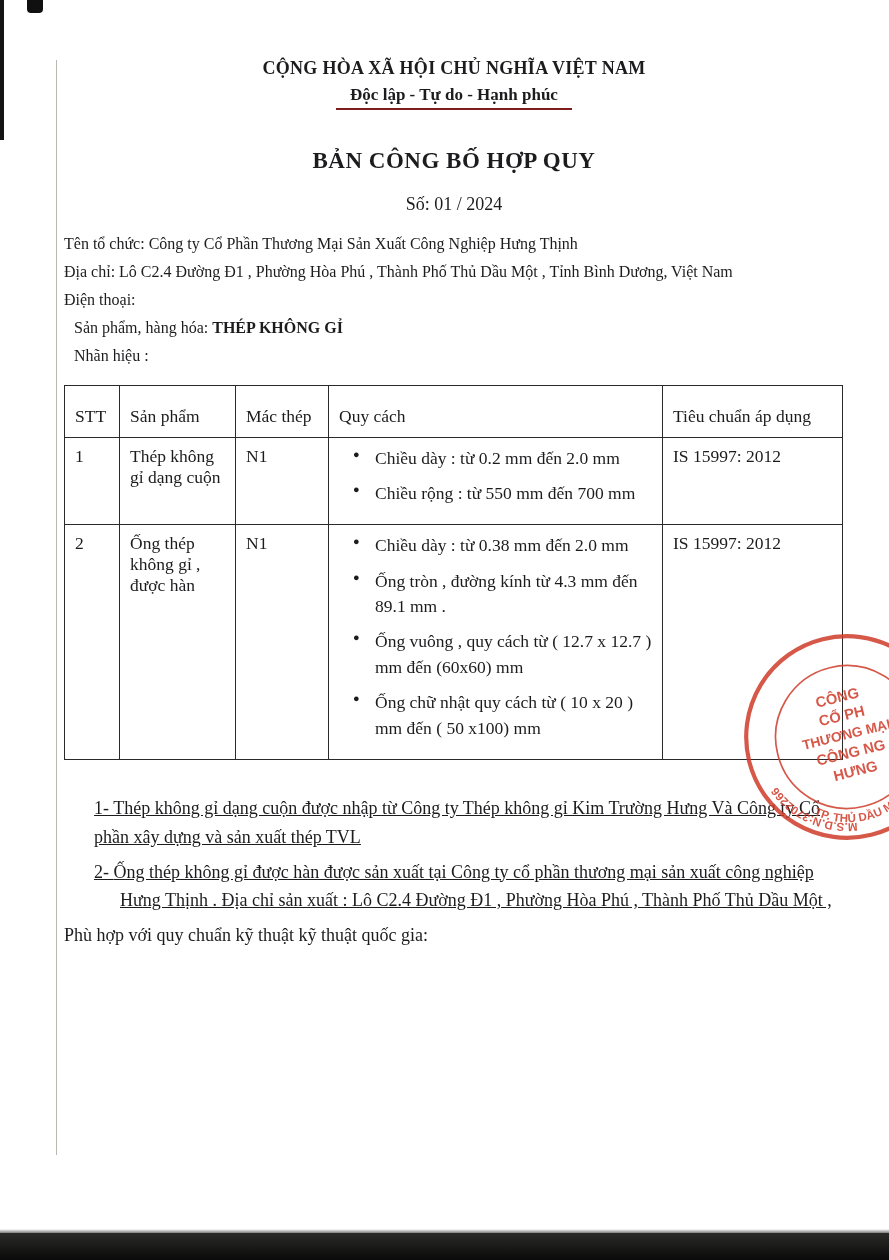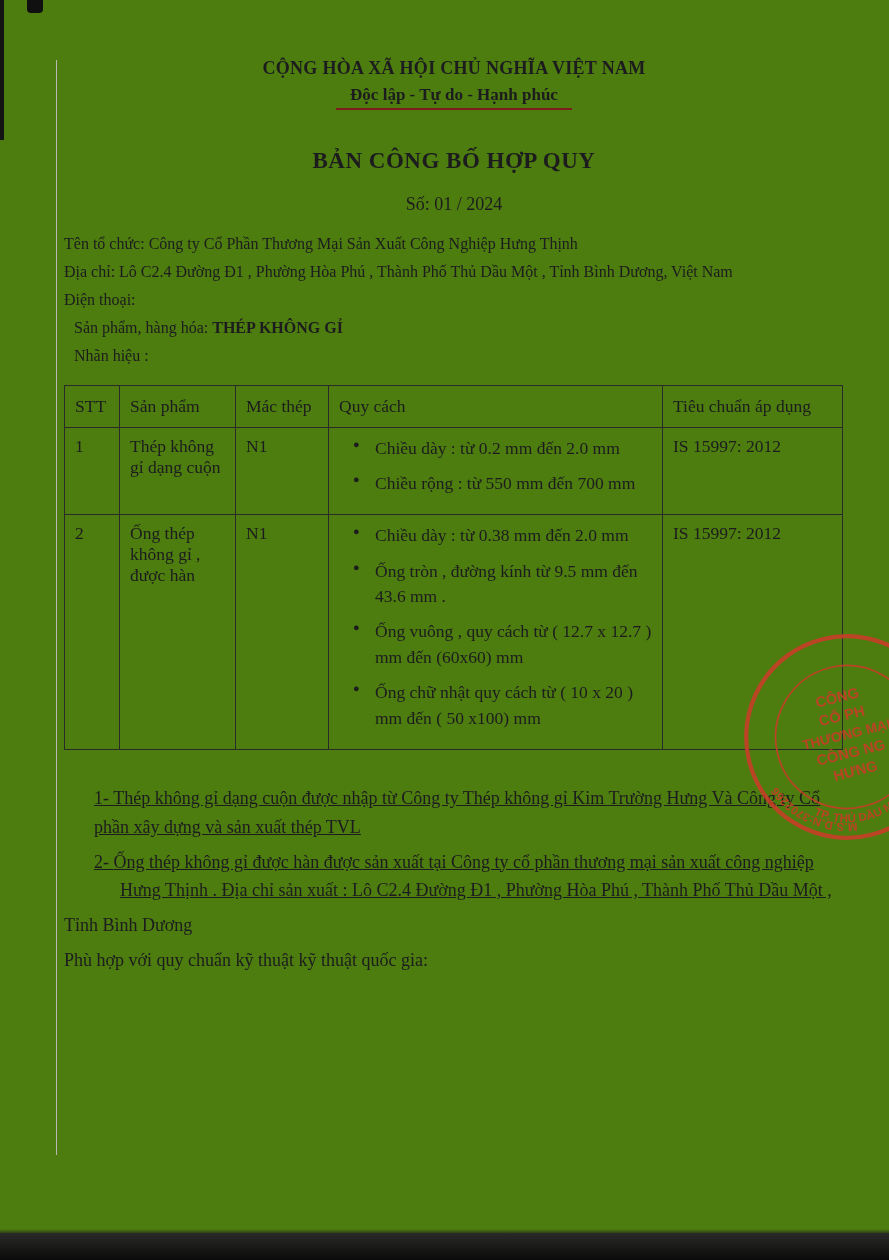--- a/index.html
+++ b/index.html
@@ -1,21 +1,21 @@
 <!DOCTYPE html>
 <html><head>
 <meta charset="utf-8">
 <style>
   * { margin:0; padding:0; box-sizing:border-box; }
   html,body { background:#e8e8e6; }
   .page {
     position:relative;
     width:889px; height:1260px;
     margin:0 auto;
-    background:#4d7c0f;
+    background:#ffffff;
     overflow:hidden;
     font-family:"Liberation Serif","DejaVu Serif",serif;
     color:#1c1c1e;
   }
   
   .edge-left-strip { position:absolute; left:0; top:0; width:4px; height:140px; background:#141414; }
   .corner-mark { position:absolute; left:27px; top:0; width:16px; height:13px; background:#101010; border-radius:0 0 4px 4px; }
   .frame-line { position:absolute; left:56px; top:60px; width:1px; height:1095px; background:#b9b7b2; }
   .bottom-bar { position:absolute; left:0; bottom:0; width:889px; height:27px; background:linear-gradient(180deg,#2a2a28,#0a0a0a); }
   .bottom-bar::before { content:""; position:absolute; left:0; top:-4px; width:100%; height:4px; background:linear-gradient(180deg,rgba(20,20,20,0),rgba(20,20,20,.55)); }
@@ -41,21 +41,21 @@
     font-size:17.5px;
     table-layout:fixed;
   }
   table.spec th, table.spec td {
     border:1px solid #2a2a2a;
     padding:8px 10px;
     vertical-align:top;
     text-align:left;
     font-weight:normal;
   }
-  table.spec th { padding-top:10px; padding-bottom:10px; }
+  table.spec th { padding-top:20px; padding-bottom:10px; }
   col.c-stt{width:55px;} col.c-sp{width:116px;} col.c-mt{width:93px;} col.c-qc{width:334px;} col.c-tc{width:180px;}
   td.center { text-align:left; padding-left:22px; }
   td.mt { padding-left:24px; }
   ul.specs { list-style:none; padding-left:36px; }
   ul.specs li { position:relative; margin-bottom:10px; line-height:1.45; }
   ul.specs li::before { content:"●"; position:absolute; left:-22px; top:1px; font-size:11px; }
 
   .notes { margin-top:34px; font-size:18px; line-height:1.6; }
   .notes p { margin-top:6px; }
   .note-item { padding-left:30px; text-indent:0;text-decoration:underline; }
@@ -131,34 +131,33 @@
           </td>
           <td>IS 15997: 2012</td>
         </tr>
         <tr>
           <td class="center">2</td>
           <td>Ống thép không gỉ , được hàn</td>
           <td class="mt">N1</td>
           <td>
             <ul class="specs">
               <li>Chiều dày : từ 0.38 mm đến 2.0 mm</li>
-              <li>Ống tròn , đường kính từ 9.5 mm đến 43.6 mm .</li>
+              <li>Ống tròn , đường kính từ 4.3 mm đến 89.1 mm .</li>
               <li>Ống vuông , quy cách từ ( 12.7 x 12.7 ) mm đến (60x60) mm</li>
               <li>Ống chữ nhật quy cách từ ( 10 x 20 ) mm đến ( 50 x100) mm</li>
             </ul>
           </td>
           <td>IS 15997: 2012</td>
         </tr>
       </tbody>
     </table>
 
     <div class="notes">
       <p class="note-item">1-  Thép không gỉ dạng cuộn được nhập từ Công ty Thép không gỉ Kim Trường Hưng Và Công ty Cổ phần xây dựng và sản xuất thép TVL</p>
       <p class="note-item note-item2"><span class="lead">2-  </span><span>Ống thép không gỉ được hàn được sản xuất tại Công ty cổ phần thương mại sản xuất công nghiệp Hưng Thịnh . Địa chỉ sản xuất : Lô C2.4 Đường Đ1 , Phường Hòa Phú , Thành Phố Thủ Dầu Một ,</span></p>
-      <p class="plain">Tỉnh Bình Dương</p>
       <p class="plain">Phù hợp với quy chuẩn kỹ thuật kỹ thuật quốc gia:</p>
     </div>
 
   </div>
 
   <svg class="stamp" viewBox="0 0 200 200">
     <circle cx="100" cy="100" r="96" fill="none" stroke="#cf3b2a" stroke-width="4"></circle>
     <circle cx="100" cy="100" r="68" fill="none" stroke="#cf3b2a" stroke-width="1.6"></circle>
     <defs>
       <path id="arcLeft" d="M 100 182 A 82 82 0 0 1 18 100" fill="none"></path>

